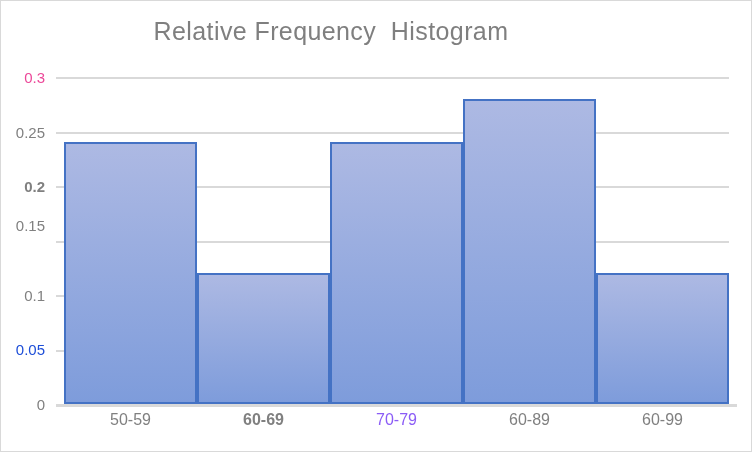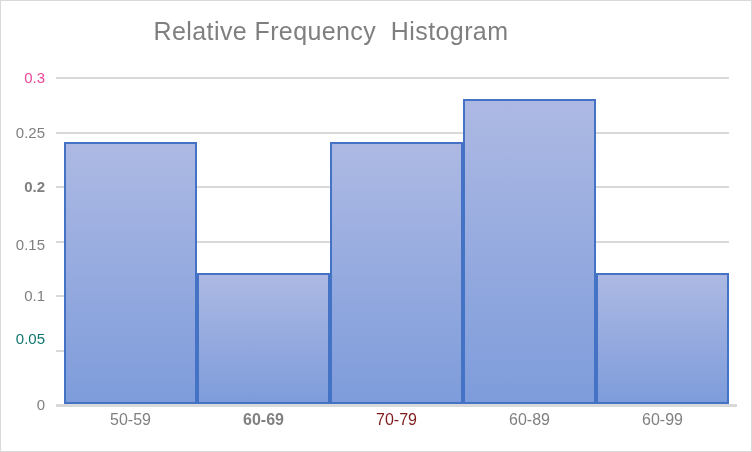--- a/index.html
+++ b/index.html
@@ -108,23 +108,23 @@
   }
 </style>
 </head>
 <body>
 
 <div id="chart-frame" style="border-color: rgb(217, 217, 217);">
 
   <div id="chart-title" style="color: rgb(127, 127, 127);">Relative Frequency  Histogram</div>
 
   <div class="y-tick-label" style="top: 403px; color: rgb(128, 128, 128);">0</div>
-  <div class="y-tick-label" style="top: 337px; color: #0f766e;">0.05</div>
+  <div class="y-tick-label" style="top: 348px; color: #1d4ed8;">0.05</div>
   <div class="y-tick-label" style="top: 294px; color: rgb(128, 128, 128);">0.1</div>
-  <div class="y-tick-label" style="top: 243px; color: rgb(128, 128, 128);">0.15</div>
+  <div class="y-tick-label" style="top: 224px; color: rgb(128, 128, 128);">0.15</div>
   <div class="y-tick-label" style="top: 185px; color: rgb(128, 128, 128); font-weight: bold;">0.2</div>
   <div class="y-tick-label" style="top: 130.5px; color: rgb(128, 128, 128); margin-left: 36px;">0.25</div>
   <div class="y-tick-label" style="top: 76px; color: #ec4899; padding-left: 9px;">0.3</div>
 
   <div id="axis-line-x" style="background: rgb(217, 217, 217);"></div>
 
   <div id="plot-area">
     <div class="gridline" style="top: 0px; background: rgb(217, 217, 217);"></div>
     <div class="gridline" style="top: 54.5px; background: rgb(217, 217, 217);"></div>
     <div class="gridline" style="top: 109px; background: rgb(217, 217, 217);"></div>
@@ -147,18 +147,18 @@
         </div>
       <div class="bar-cell">
           <div class="bar" title="90-99: 0.12" style="height: 40%; background: linear-gradient(rgb(173, 185, 227) 0%, rgb(126, 156, 219) 100%); border-color: rgb(68, 114, 196);"></div>
         </div>
     </div>
   </div>
 
   <div id="x-labels">
     <div class="x-tick-label" style="color: rgb(128, 128, 128);">50-59</div>
     <div class="x-tick-label" style="color: rgb(128, 128, 128); font-weight: bold;">60-69</div>
-    <div class="x-tick-label" style="color: #7f1d1d;">70-79</div>
+    <div class="x-tick-label" style="color: #8b5cf6;">70-79</div>
     <div class="x-tick-label" style="color: rgb(128, 128, 128);">60-89</div>
     <div class="x-tick-label" style="color: rgb(128, 128, 128);">60-99</div>
   </div>
 
 </div>
 
 </body></html>

